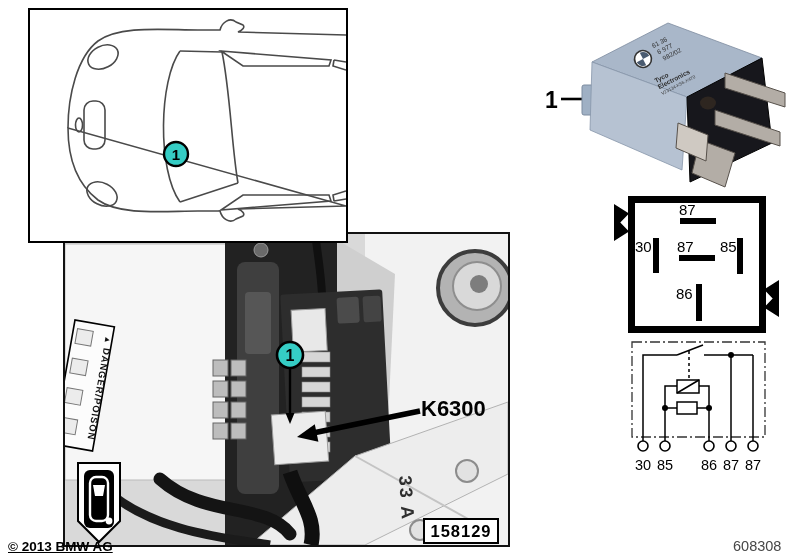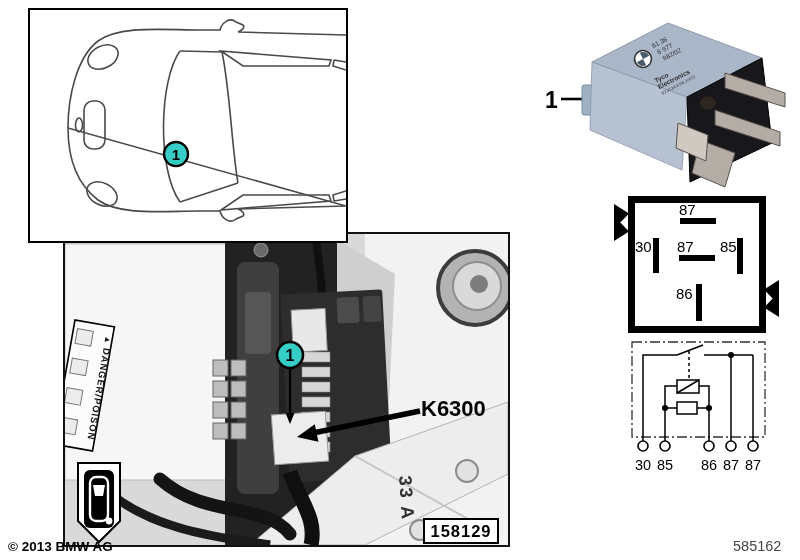--- a/index.html
+++ b/index.html
@@ -12,21 +12,21 @@
   #photo-frame{left:63px;top:232px;width:443px;height:311px;border:2px solid #121212;background:#e8e8e8;z-index:2;}
   
   #pin-box{left:628px;top:196px;width:138px;height:137px;border:7px solid #000;background:#fff;box-sizing:border-box;z-index:1;}
   .pin-label{position:absolute;font-size:15px;line-height:15px;color:#000;z-index:2;}
   .pin-bar{position:absolute;background:#000;z-index:2;}
   .pin-tab{position:absolute;background:#000;z-index:2;}
   #pin-tab-left{left:614px;top:204px;width:15px;height:37px;
     clip-path:polygon(0 0,100% 26%,42% 50%,100% 74%,0 100%);}
   #pin-tab-right{left:764px;top:280px;width:15px;height:37px;
     clip-path:polygon(100% 0,0 26%,58% 50%,0 74%,100% 100%);}
-  #copyright{left:8px;top:539px;font-size:13.5px;font-weight:600;color:#000;z-index:4;}
+  #copyright{left:8px;top:539px;font-size:13.5px;font-weight:600;color:#000;z-index:4;text-decoration:underline;}
   #doc-number{left:733px;top:538px;font-size:14.5px;color:#474747;z-index:4;}
   svg{display:block;}
   svg text{font-family:"Liberation Sans",sans-serif;}
 </style>
 </head>
 <body>
 
 <div id="stage">
 
   <div id="car-box" class="abs">
@@ -247,15 +247,15 @@
     <g font-size="14.5" fill="#000" text-anchor="middle">
       <text x="18" y="135">30</text>
       <text x="40" y="135">85</text>
       <text x="84" y="135">86</text>
       <text x="106" y="135">87</text>
       <text x="128" y="135">87</text>
     </g>
   </svg>
 
   <div id="copyright" class="abs">© 2013 BMW AG</div>
-  <div id="doc-number" class="abs">585162</div>
+  <div id="doc-number" class="abs">608308</div>
 
 </div>
 
 </body></html>

